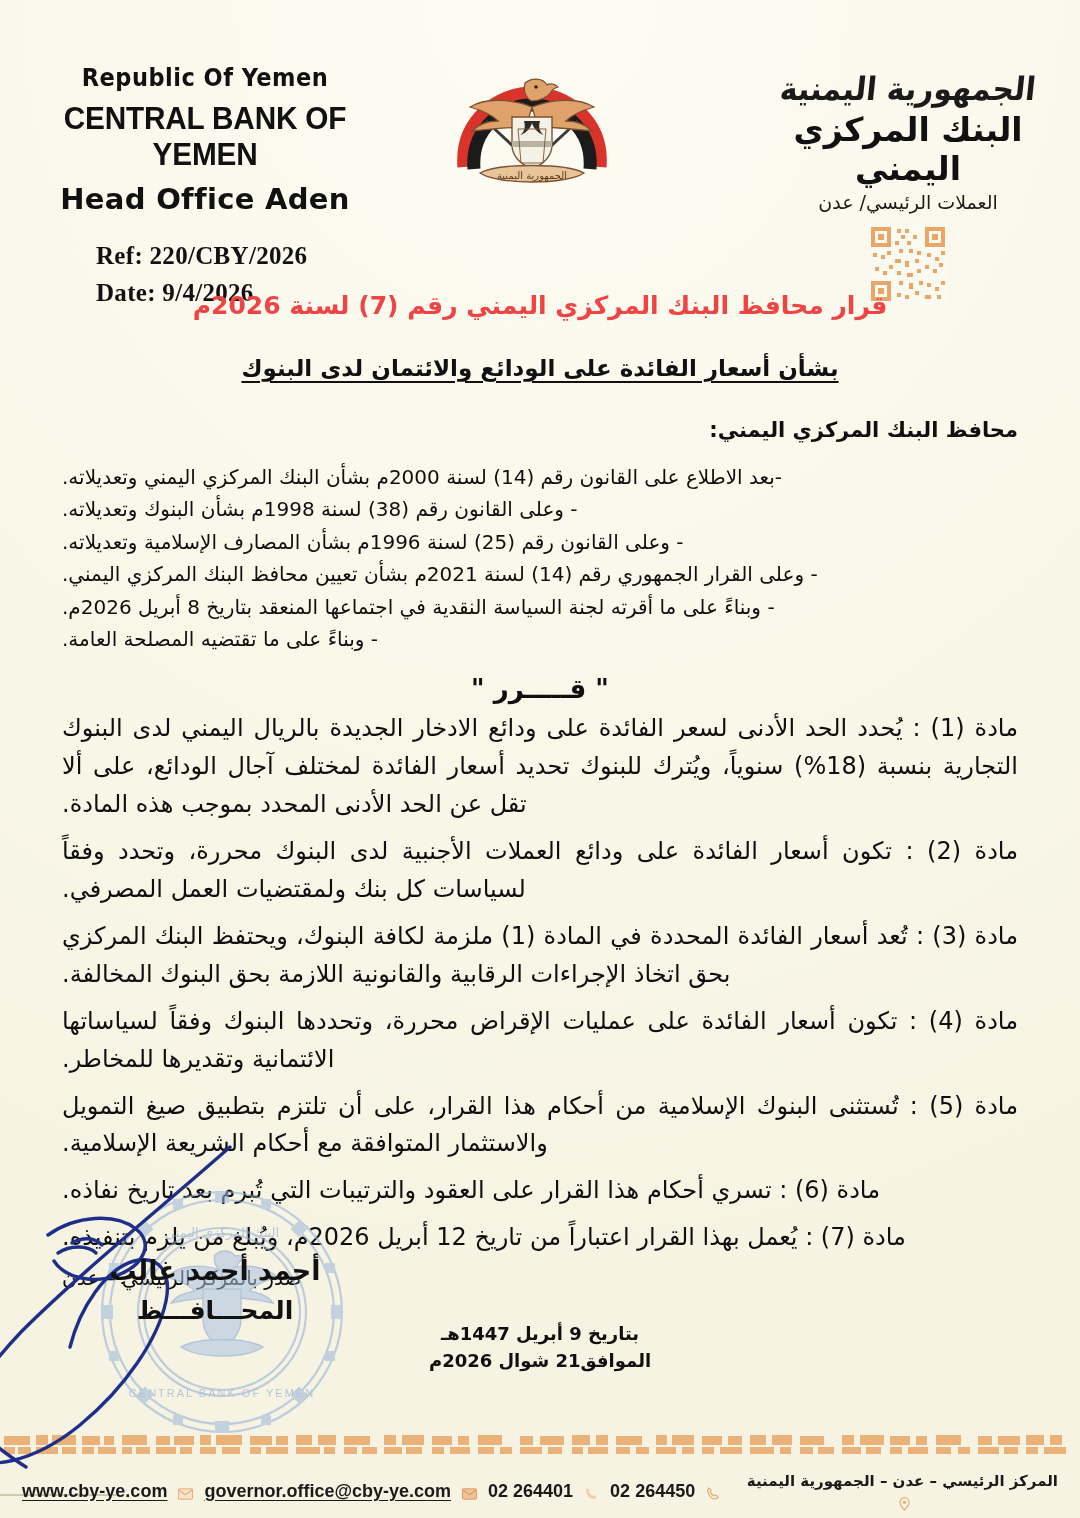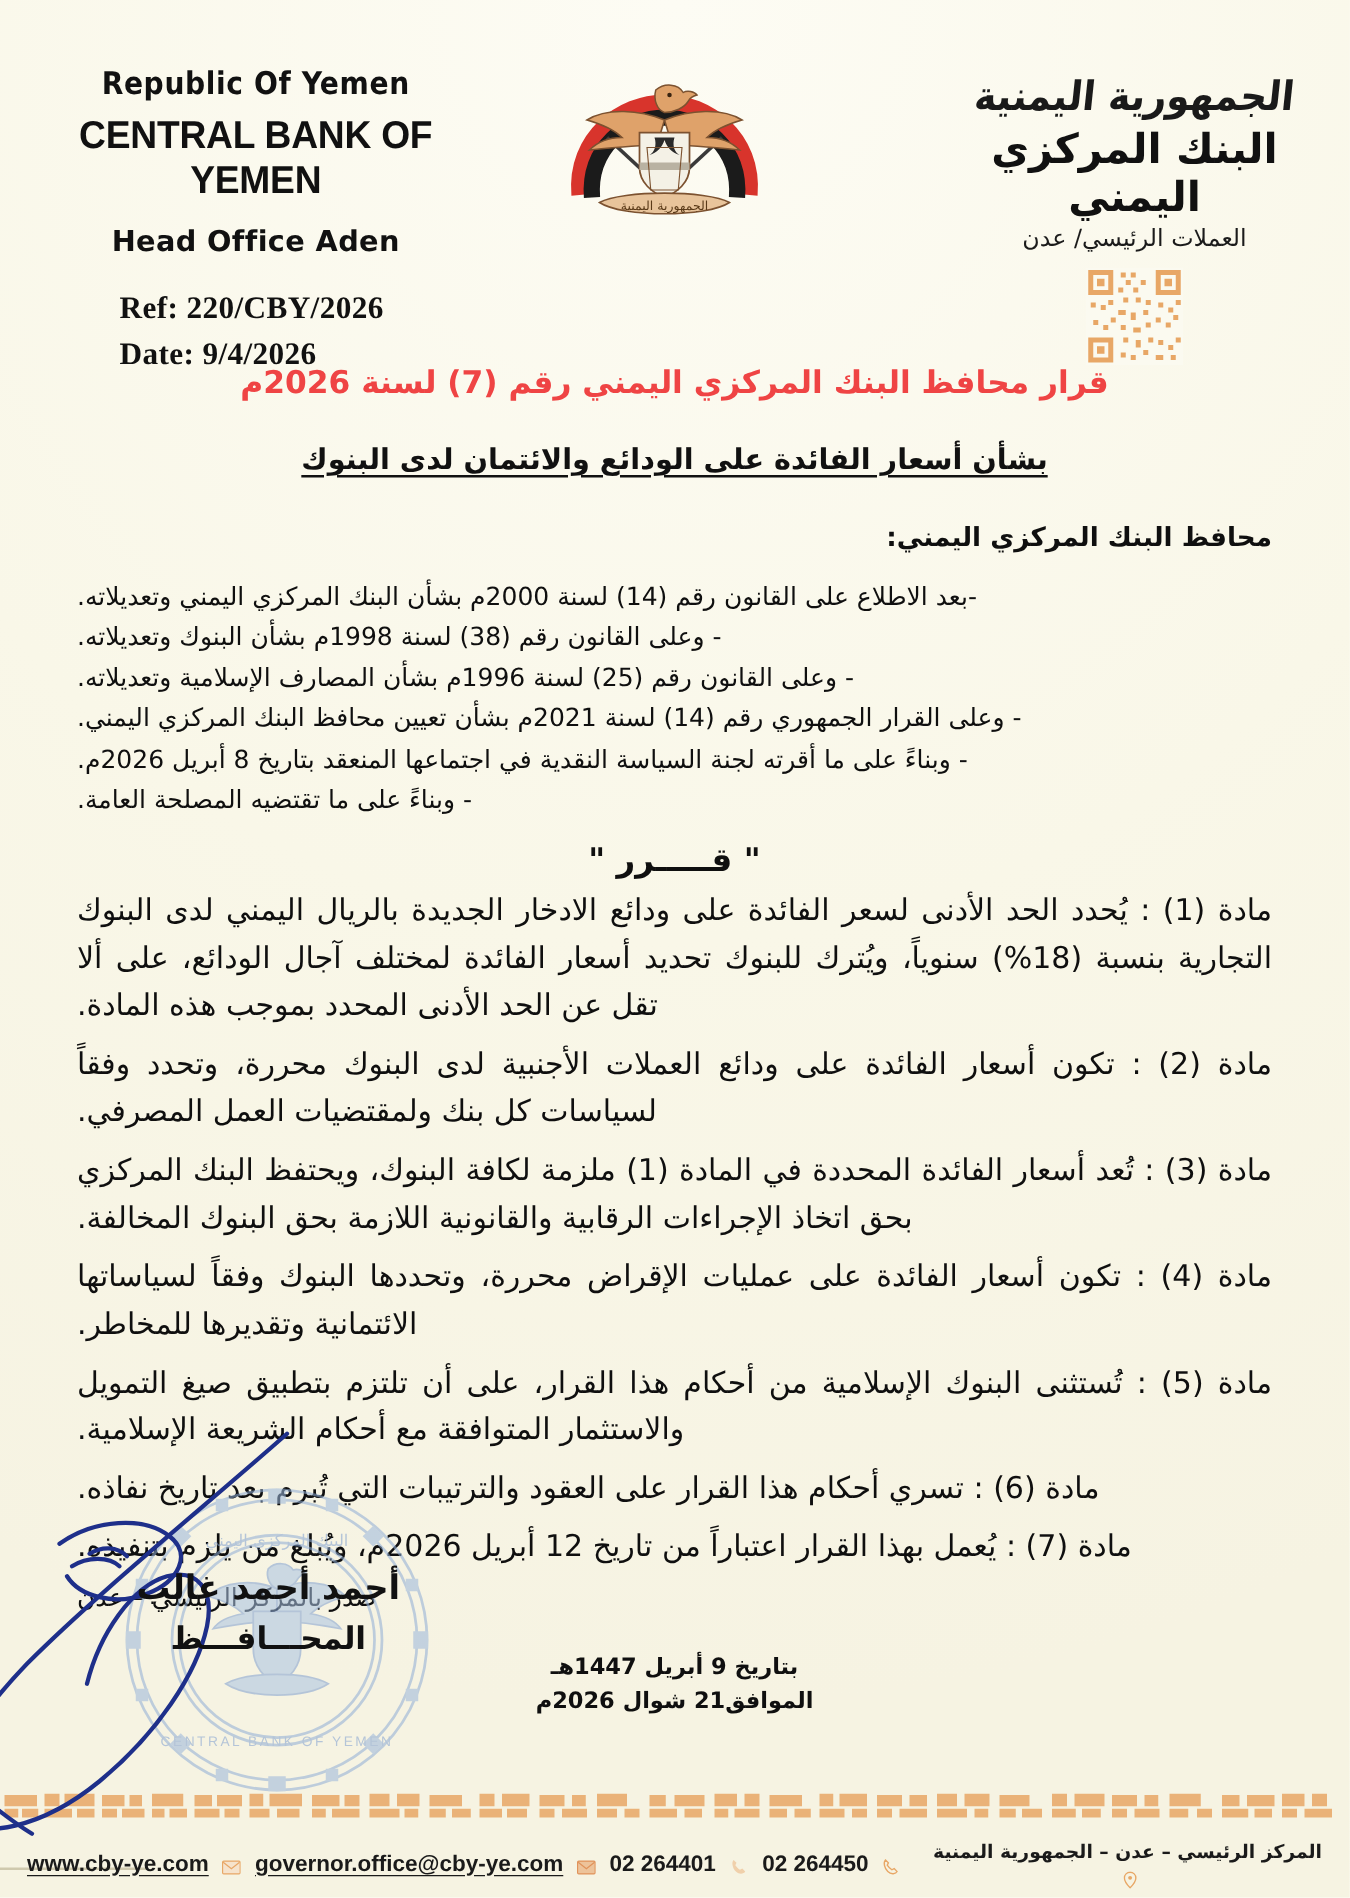--- a/index.html
+++ b/index.html
@@ -11,30 +11,30 @@
     overflow:hidden;position:relative;
   }
   .page{position:relative;width:1080px;height:1518px;background:#fbfaf0;}
 
   
   .paper-tint{position:absolute;inset:0;background:
       radial-gradient(120% 90% at 50% 0%, #fdfcf4 0%, #f9f7e8 55%, #f6f3e2 100%);
       pointer-events:none;}
 
   
-  .header{position:absolute;top:0;left:0;right:0;height:285px;}
+  .header{position:absolute;top:11px;left:0;right:0;height:285px;}
 
   .hdr-left{position:absolute;left:40px;top:52px;width:330px;text-align:center;
       direction:ltr;color:#111;}
   .hdr-left .l1{font-family:"DejaVu Sans Condensed","Liberation Sans",sans-serif;
       font-weight:bold;font-size:25px;letter-spacing:.5px;}
   .hdr-left .l2{font-weight:bold;font-size:31px;letter-spacing:-0.2px;margin-top:9px;
       font-family:"Liberation Sans Narrow","Liberation Sans",sans-serif;
       transform:scaleX(.96);}
-  .hdr-left .l3{font-weight:bold;font-size:23px;margin-top:19px;letter-spacing:.3px;}
+  .hdr-left .l3{font-weight:bold;font-size:29px;margin-top:9px;letter-spacing:.3px;}
   .hdr-left .refbox{margin-top:26px;text-align:left;padding-left:56px;}
   .hdr-left .ref,.hdr-left .date{font-family:"Liberation Serif","DejaVu Serif",serif;
       font-weight:bold;font-size:25px;margin-bottom:9px;letter-spacing:.3px;}
 
   .hdr-emblem{position:absolute;left:446px;top:52px;width:172px;height:125px;}
 
   .hdr-right{position:absolute;right:22px;top:60px;width:300px;text-align:center;}
   .ar-calli{font-size:30px;font-weight:bold;color:#1a1a1a;
       font-family:"DejaVu Sans","Liberation Sans",sans-serif;
       letter-spacing:-1px;transform:skewX(-6deg) scaleY(1.08);}

